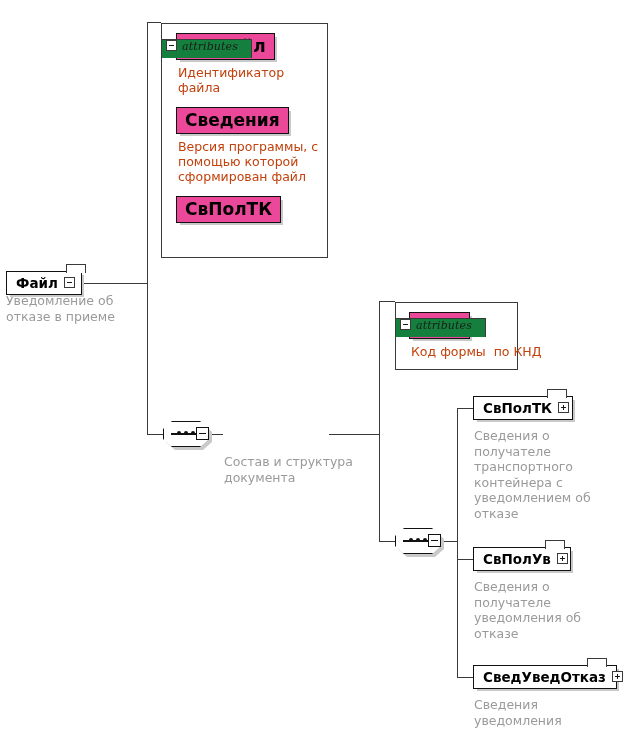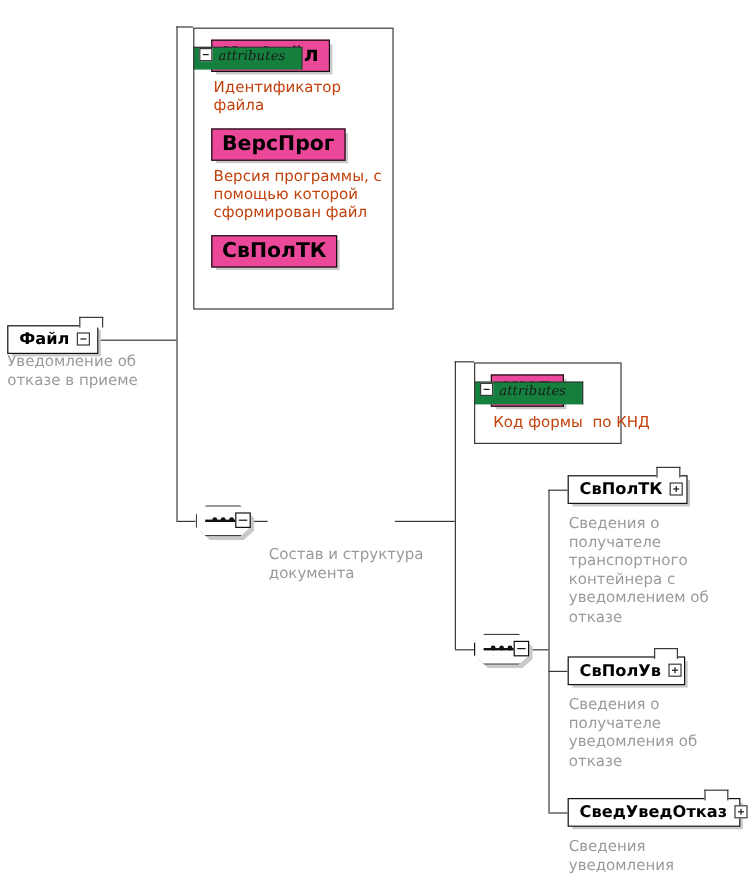--- a/index.html
+++ b/index.html
@@ -211,21 +211,21 @@
       <span class="lbl">attributes</span>
     </div>
     <div class="attr-body" style="width:167px;height:235px;">
       <div class="attr-inner">
         <div class="attr-box">
           <span>ИдФайл</span>
         </div>
         <div class="attr-desc">Идентификатор файла</div>
 
         <div class="attr-box">
-          <span>ВерсПрог</span>
+          <span>Сведения</span>
         </div>
         <div class="attr-desc">Версия программы, с помощью которой сформирован файл</div>
 
         <div class="attr-box">
           <span>СвПолТК</span>
         </div>
       </div>
     </div>
   </div>
 

